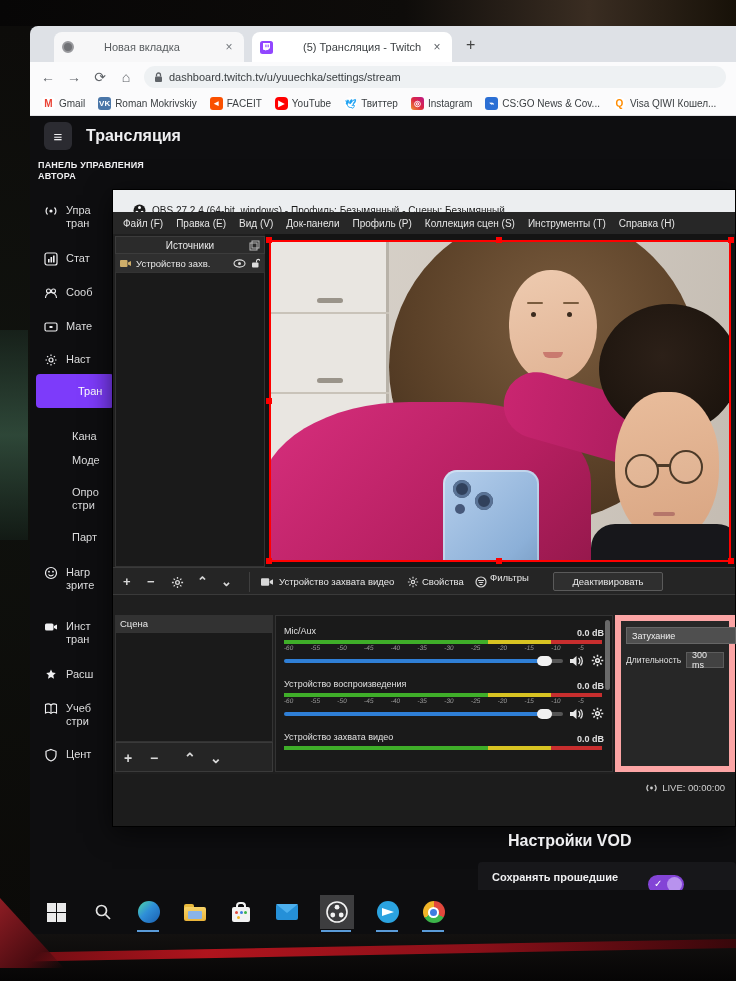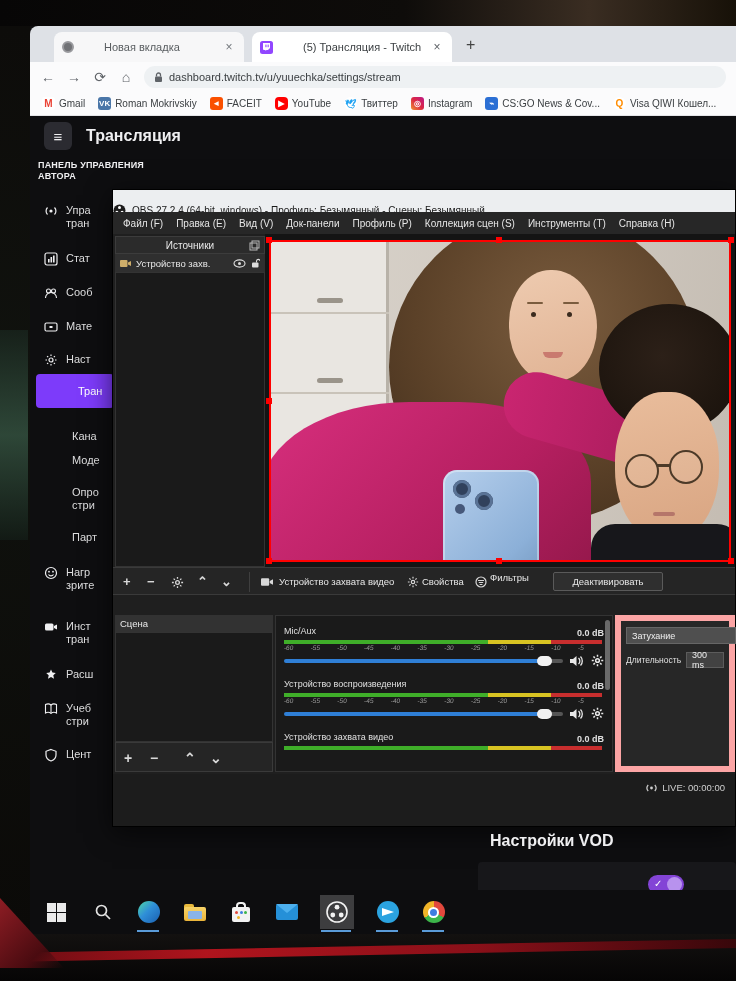--- a/index.html
+++ b/index.html
@@ -46,21 +46,21 @@
   .tw-title { color:#efeff1; font-size:16px; font-weight:bold; }
   .side-caption { color:#efeff1; font-size:9px; font-weight:bold; line-height:11px; letter-spacing:.2px; }
   .sb-item { display:flex; align-items:flex-start; gap:8px; color:#dededf; font-size:11px; line-height:13px; }
   .sb-ic { width:14px; height:14px; flex:0 0 auto; color:#efeff1; }
   .sb-active { background:#7d3bfa; border-radius:4px; color:#fff; font-size:11px;
     display:flex; align-items:center; padding-left:42px; }
 
   
   .obs { left:82px; top:73px; width:624px; height:638px; background:#1f1f1f; border:1px solid #000;
     box-shadow:0 6px 24px rgba(0,0,0,.6); }
-  .obs-titlebar { left:0; top:0; width:622px; height:40px; background:#eceef0; display:flex; align-items:center; gap:6px; padding:0 0; }
+  .obs-titlebar { left:0; top:0; width:622px; height:40px; background:#eceef0; display:flex; align-items:center; gap:6px; padding:0 20px; }
   .obs-title { font-size:10px; color:#1a1a1a; white-space:nowrap; overflow:hidden; }
   .obs-menubar { left:0; top:22px; width:622px; height:22px; background:#272727; display:flex; align-items:center; gap:13px; padding:0 10px; }
   .obs-menu-item { font-size:10px; color:#e6e6e6; white-space:nowrap; }
   .panel-head { background:#2b2b2b; color:#e8e8e8; font-size:10px; display:flex; align-items:center;
     justify-content:center; border:1px solid #3c3c3c; position:relative; }
   .pinic { position:absolute; right:4px; top:3px; width:11px; height:11px; color:#bbb; }
   .src-item { background:#2f2f2f; display:flex; align-items:center; gap:5px; padding:0 5px; color:#e8e8e8; font-size:9.5px; }
   .darklist { background:#1a1a1a; border:1px solid #333; }
   .obs-toolbtn { color:#d8d8d8; font-size:13px; font-weight:bold; }
   .midrow { background:#252525; border-top:1px solid #3a3a3a; border-bottom:1px solid #3a3a3a; }
@@ -78,21 +78,21 @@
   .dur-box { background:#424242; border:1px solid #5c5c5c; color:#eee; font-size:9px;
     display:flex; align-items:center; padding:0 5px; }
   .obs-status { color:#cfcfcf; font-size:9.5px; display:flex; align-items:center; gap:4px; }
 
   
   .video { overflow:hidden; background:linear-gradient(100deg,#d9d3cb,#cfc8bf 60%,#c4bcb2); }
   .redsel { border:2px solid #f00; }
   .handle { width:6px; height:6px; background:#f00; position:absolute; }
 
   
-  .vod-head { color:#efeff1; font-size:16px; font-weight:bold; }
+  .vod-head { color:#efeff1; font-size:16px; font-weight:bold;margin-left:18px; }
   .vod-card { background:#17171a; border-radius:4px; }
   .vod-label { color:#efeff1; font-size:11px; font-weight:bold; line-height:15px; }
   .vod-sub { color:#6b6b70; font-size:8px; }
   .toggle { width:36px; height:19px; border-radius:10px; background:#8344d6; position:relative; }
   .toggle .chk { position:absolute; left:6px; top:3px; color:#fff; font-size:10px; }
   .toggle .knob { position:absolute; right:2px; top:2px; width:15px; height:15px; border-radius:50%; background:#b892ee; }
 
   
   .taskbar { left:0; top:864px; width:706px; height:44px; background:#0d0d0f; display:flex; align-items:center; gap:21px; padding:0 14px; }
   .tb-slot { width:25px; height:25px; display:flex; align-items:center; justify-content:center; position:relative; }
@@ -530,20 +530,24 @@
                 <circle cx="6.5" cy="5" r="1.4" fill="#cfcfcf"></circle>
                 <path d="M3.2 8 a4.5 4.5 0 0 1 0-6 M9.8 2 a4.5 4.5 0 0 1 0 6" stroke="#cfcfcf" stroke-width="1.2" fill="none"></path>
               </svg>
             <span>LIVE: 00:00:00</span>
           </div>
         </div>
       </div>
 
       <div class="abs vod-head" style="left:460px; top:716px;">Настройки VOD</div>
       <div class="abs vod-card" style="left:448px; top:746px; width:258px; height:46px;">
+        <div class="abs vod-label" style="left:14px; top:8px;">
+          <div>Сохранять прошедшие</div>
+          <div>трансляции</div>
+        </div>
         <div class="abs toggle" style="left:170px; top:13px;">
           <span class="chk">✓</span>
           <span class="knob"></span>
         </div>
       </div>
       <div class="abs vod-sub" style="left:462px; top:766px; opacity:.55; transform:translateY(28px);">Автоматически со...</div>
     </div>
 
     <div class="abs taskbar">
       <div class="tb-slot">

